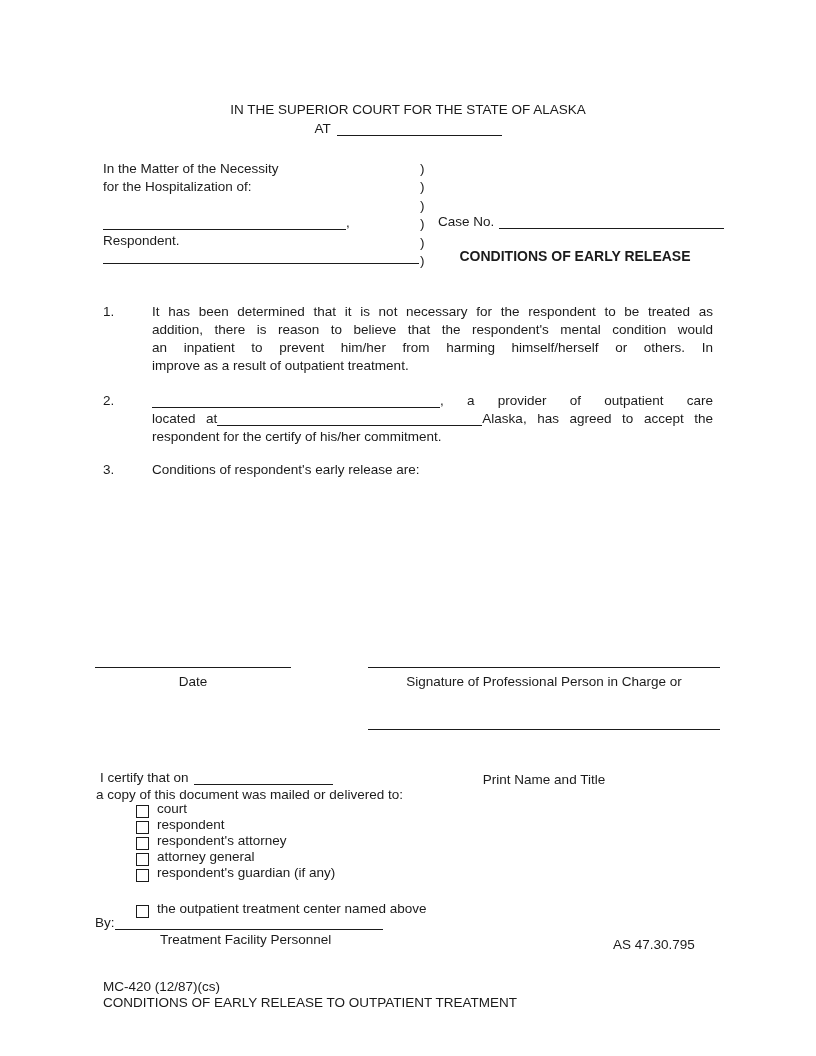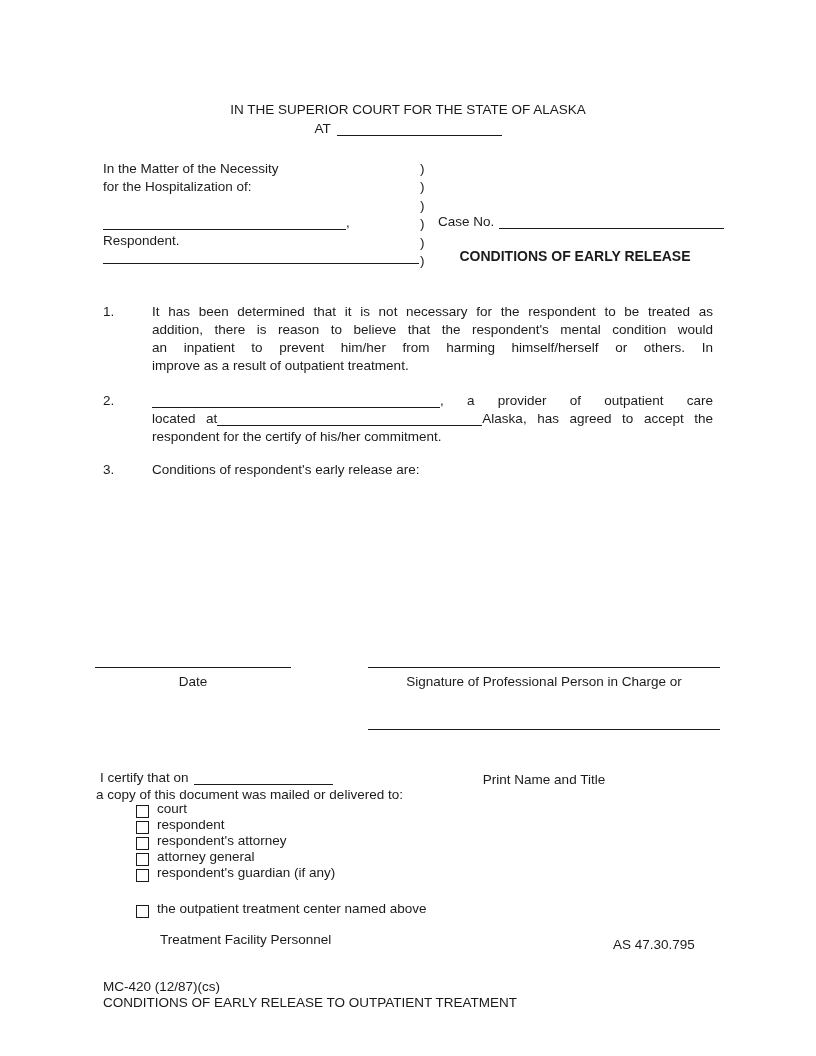--- a/index.html
+++ b/index.html
@@ -116,19 +116,22 @@
   </div>
   <div class="cbrow" style="left:96px;top:866px;">
     <span class="cb"></span>
     <span>respondent's guardian (if any)</span>
   </div>
   <div class="cbrow" style="left:96px;top:882px;margin-top:20px;">
     <span class="cb"></span>
     <span>the outpatient treatment center named above</span>
   </div>
 
+  <div class="abs" style="left:95px;top:914px;">
+    <span>By:</span><span class="blank" style="width:268px;"></span>
+  </div>
   <div class="abs" style="left:160px;top:931px;">Treatment Facility Personnel</div>
 
   <div class="abs" style="left:103px;top:978px;">MC-420 (12/87)(cs)</div>
   <div class="abs" style="left:613px;top:936px;text-align:center;">AS 47.30.795</div>
   <div class="abs" style="left:103px;top:994px;">CONDITIONS OF EARLY RELEASE TO OUTPATIENT TREATMENT</div>
 
 </div>
 
 </body></html>

